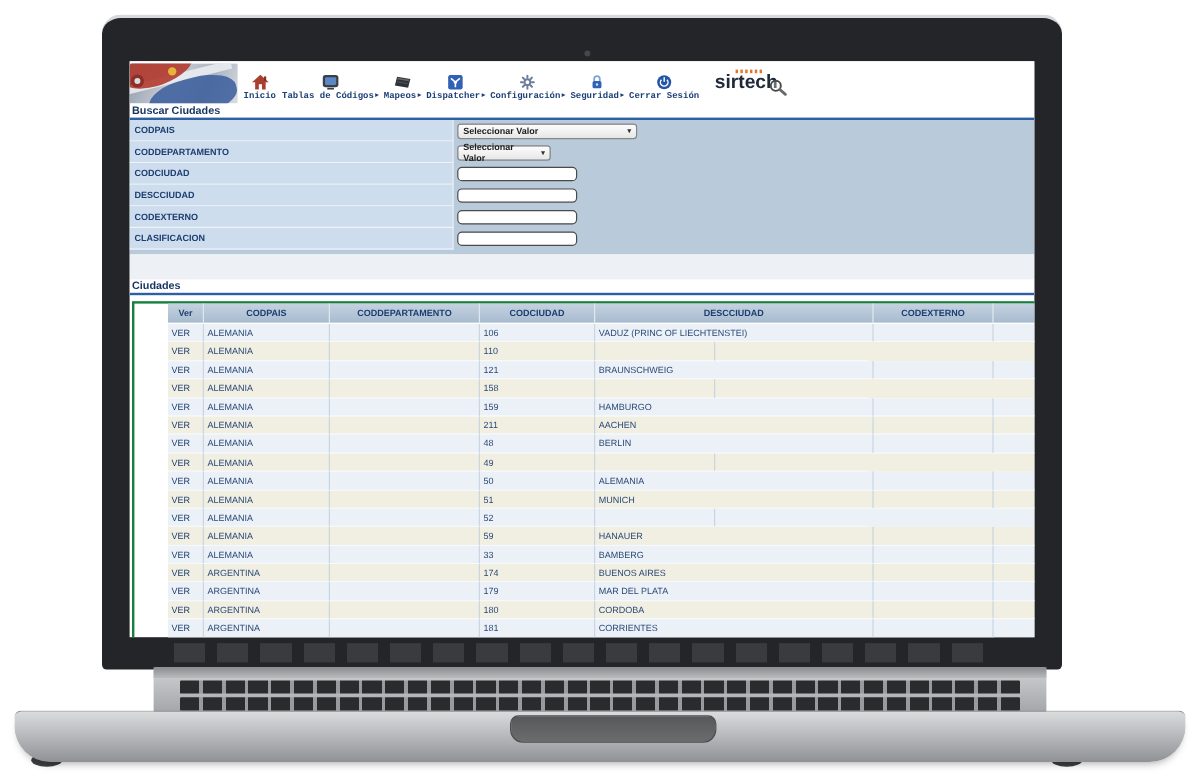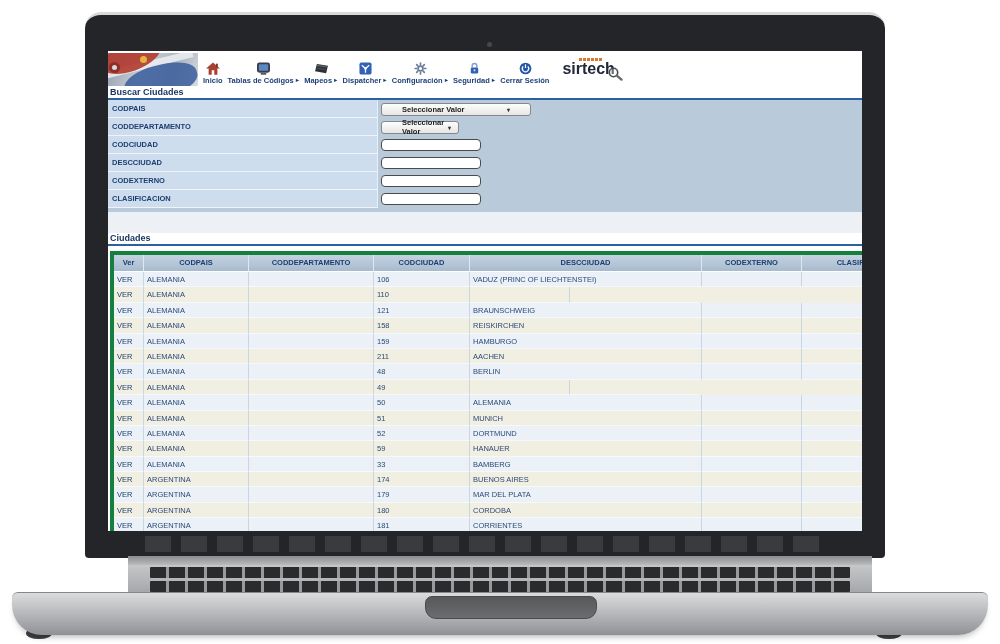--- a/index.html
+++ b/index.html
@@ -38,51 +38,51 @@
        transform:rotate(-20deg);border-radius:50%;opacity:.9;}
   .lg-blue{position:absolute;left:16px;top:12px;width:74px;height:32px;background:#3a5d9c;
        transform:rotate(-14deg);border-radius:45%;opacity:.85;}
   .lg-stripe{position:absolute;left:-4px;top:8px;width:90px;height:7px;background:#e9ecef;
        transform:rotate(-14deg);opacity:.9;}
   .lg-yellow{position:absolute;left:32px;top:3px;width:7px;height:7px;border-radius:50%;background:#e7b43a;}
   .lg-ring{position:absolute;left:1px;top:9px;width:11px;height:11px;border:3px solid #8c2f28;
        border-radius:50%;box-sizing:border-box;background:#d8dbdf;}
 
   .nav-items{display:flex;align-items:flex-end;gap:4px;margin-left:5px;height:100%;padding-bottom:4px;}
-  .nav-item{display:flex;flex-direction:column;align-items:center;gap:1px;cursor:pointer;text-decoration:none;}
+  .nav-item{display:flex;flex-direction:column;align-items:center;gap:1px;cursor:pointer;text-decoration:none;font-family:Liberation Mono, monospace;}
   .nav-icon{height:15px;display:flex;align-items:flex-end;}
   .nav-label{font-size:7.5px;font-weight:bold;color:#1d3f77;white-space:nowrap;}
   .nav-label .arrow{font-size:5.5px;vertical-align:1px;margin-left:1px;}
 
   .brand{position:relative;margin-left:12px;font-size:16px;font-weight:bold;color:#20293a;flex:none;}
   .brand-dots{position:absolute;top:-2px;left:17px;display:flex;gap:1.5px;}
   .brand-dots i{width:2.5px;height:2.5px;background:#e0762a;}
   .brand-mag{position:absolute;right:-9px;bottom:-8px;}
 
   .section-title{height:13px;line-height:11px;font-size:9px;font-weight:bold;color:#14335e;
        border-bottom:2px solid #2d5fa3;background:#fff;padding-left:2px;box-sizing:border-box;}
 
   .form{background:#b9cadb;}
   .form-row{display:flex;height:18px;}
   .form-label{width:270px;flex:none;background:#cddded;border-bottom:1px solid #eef4fa;
        border-right:1px solid #e8eff6;font-size:7.5px;font-weight:bold;color:#1c3e70;
        line-height:18px;padding-left:4px;box-sizing:border-box;}
   .form-ctrl{flex:1;display:flex;align-items:center;padding-left:3px;}
   .select{height:13px;background:linear-gradient(#fdfdfd,#e6e6e6);border:1px solid #878787;
        border-radius:3px;font-size:7.5px;font-weight:bold;color:#1c1c1c;display:flex;
-       align-items:center;justify-content:space-between;padding:0 20px;box-sizing:border-box;cursor:pointer;}
+       align-items:center;justify-content:space-between;padding:0 4px;box-sizing:border-box;cursor:pointer;}
   .select.wide{width:150px;} .select.narrow{width:78px;}
   .chev{font-size:6px;color:#333;margin-left:4px;}
   .text-input{width:100px;height:12px;background:#fff;border:1.5px solid #4a4a4a;border-radius:4px;
        box-sizing:border-box;font-size:7.5px;padding:0 3px;}
   .form-pad{height:4px;}
 
   .gap{height:21px;background:#edf0f4;}
 
-  .table-wrap{margin-left:2px;margin-top:5px;width:818px;border:4px solid #15803d;box-sizing:border-box;}
+  .table-wrap{margin-left:2px;margin-top:5px;width:818px;border:2px solid #15803d;box-sizing:border-box;padding-left:28px;}
   .thead{display:flex;height:16px;background:linear-gradient(#c5d2e0,#a7bbcf);border-bottom:1px solid #fff;}
   .th{font-size:7.5px;font-weight:bold;color:#1c3e70;text-align:center;line-height:16px;
        border-right:1px solid #dfe8f1;box-sizing:border-box;flex:none;white-space:nowrap;overflow:hidden;}
   .trow{display:flex;height:15.4px;}
   .td{font-size:7.5px;color:#2b4a78;line-height:15.4px;padding-left:3px;box-sizing:border-box;
        border-right:1px solid #c9d6e2;border-bottom:1px solid #f6f9fb;white-space:nowrap;overflow:hidden;flex:none;}
   .row-a{background:#ebf1f7;} .row-b{background:#f1eee2;}
   .c0{width:30px;} .c1{width:105px;} .c2{width:125px;} .c3{width:96px;}
   .c4{width:232px;} .c5{width:100px;} .c6{width:128px;border-right:none;}
   .ver-link{color:#1c3e70;text-decoration:none;cursor:pointer;}
@@ -288,21 +288,20 @@
     <div class="td c4 cell-val">BRAUNSCHWEIG</div>
     <div class="td c5 cell-val"></div>
     <div class="td c6 cell-val"></div>
   </div>
 
   <div class="trow row-b">
     <div class="td c0"><a class="ver-link">VER</a></div>
     <div class="td c1 cell-val">ALEMANIA</div>
     <div class="td c2 cell-val"></div>
     <div class="td c3 cell-val">158</div>
-    <div class="td c4 cell-val">REISKIRCHEN</div>
     <div class="td c5 cell-val"></div>
     <div class="td c6 cell-val"></div>
   </div>
 
   <div class="trow row-a">
     <div class="td c0"><a class="ver-link">VER</a></div>
     <div class="td c1 cell-val">ALEMANIA</div>
     <div class="td c2 cell-val"></div>
     <div class="td c3 cell-val">159</div>
     <div class="td c4 cell-val">HAMBURGO</div>
@@ -357,21 +356,20 @@
     <div class="td c4 cell-val">MUNICH</div>
     <div class="td c5 cell-val"></div>
     <div class="td c6 cell-val"></div>
   </div>
 
   <div class="trow row-a">
     <div class="td c0"><a class="ver-link">VER</a></div>
     <div class="td c1 cell-val">ALEMANIA</div>
     <div class="td c2 cell-val"></div>
     <div class="td c3 cell-val">52</div>
-    <div class="td c4 cell-val">DORTMUND</div>
     <div class="td c5 cell-val"></div>
     <div class="td c6 cell-val"></div>
   </div>
 
   <div class="trow row-b">
     <div class="td c0"><a class="ver-link">VER</a></div>
     <div class="td c1 cell-val">ALEMANIA</div>
     <div class="td c2 cell-val"></div>
     <div class="td c3 cell-val">59</div>
     <div class="td c4 cell-val">HANAUER</div>

